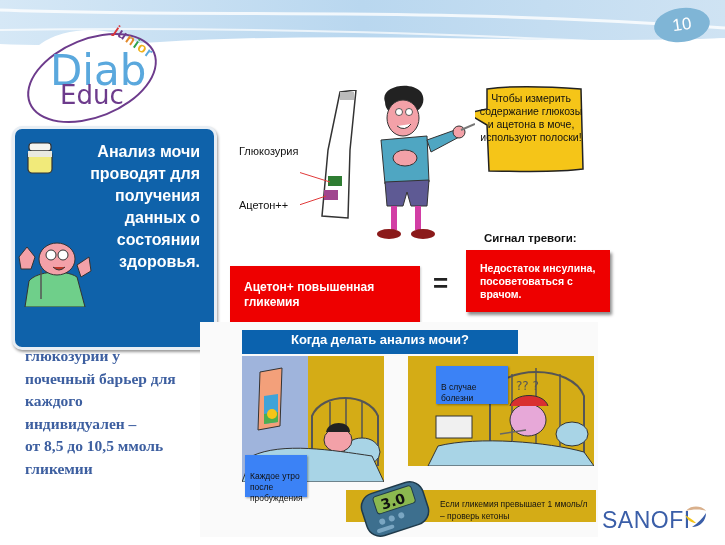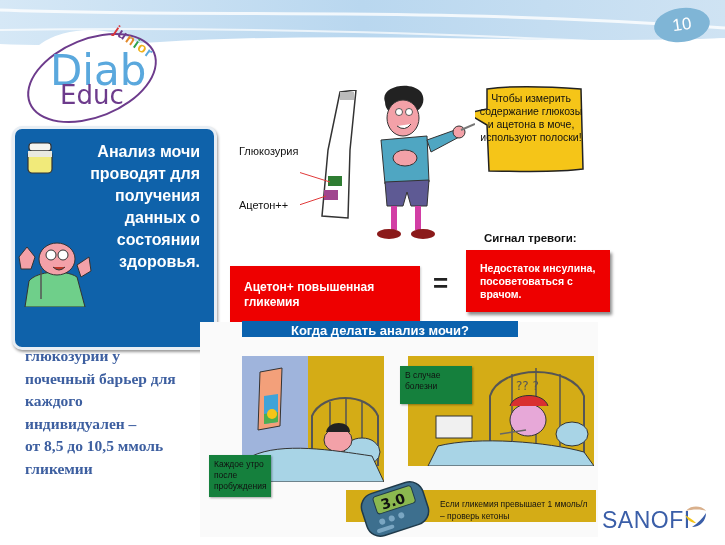--- a/index.html
+++ b/index.html
@@ -48,25 +48,25 @@
   .equals { left: 433px; top: 268px; font-size: 26px; font-weight: bold; color: #222; }
   .alarm-title { left: 484px; top: 232px; font-size: 11.5px; font-weight: bold; color: #111; }
   .red-right { left: 466px; top: 250px; width: 144px; height: 62px; background: #ee0000; box-shadow: 2px 3px 3px rgba(0,0,0,0.45); }
   .red-right-text { position: absolute; left: 14px; top: 12px; font-size: 10.5px; font-weight: bold; color: #fff; line-height: 13px; }
 
   
   .serif-text { left: 25px; top: 345px; width: 185px; font-family: "Liberation Serif", serif; font-weight: bold; font-size: 15.5px; line-height: 22.5px; color: #3d5fa0; }
 
   
   .comic-bg { left: 200px; top: 322px; width: 398px; height: 215px; background: #fafafa; }
-  .when-bar { left: 242px; top: 321px; width: 276px; height: 16px; background: #0b62ae; color: #fff; font-weight: bold; font-size: 13px; text-align: center; line-height: 20px; }
+  .when-bar { left: 242px; top: 330px; width: 276px; height: 24px; background: #0b62ae; color: #fff; font-weight: bold; font-size: 13px; text-align: center; line-height: 20px; }
   .panel1 { left: 242px; top: 356px; width: 142px; height: 126px; background: #d4ac16; overflow: hidden; }
   .panel1-sky { position: absolute; left: 0; top: 0; width: 66px; height: 126px; background: #9fb4dc; }
   .panel2 { left: 408px; top: 356px; width: 186px; height: 110px; background: #d4ac16; overflow: hidden; }
-  .note { background: #15803d; font-size: 8.5px; line-height: 11px; color: #111; padding: 4px 5px; box-shadow: 1px 1px 2px rgba(0,0,0,0.35); }
+  .note { background: #3b82f6; font-size: 8.5px; line-height: 11px; color: #111; padding: 16px 5px; box-shadow: 1px 1px 2px rgba(0,0,0,0.35); margin-left: 36px; }
   .note-illness { left: 400px; top: 366px; width: 72px; height: 38px; }
   .note-morning { left: 209px; top: 455px; width: 62px; height: 42px; }
   .meter-bar { left: 346px; top: 490px; width: 250px; height: 32px; background: #d4ac16; }
   .meter-text { left: 440px; top: 498px; font-size: 8.5px; line-height: 12px; color: #111; }
   .meter { left: 355px; top: 481px; width: 80px; height: 56px; }
 
   
   .sanofi { left: 602px; top: 507px; font-size: 23px; color: #3a5ea8; letter-spacing: 0.5px; }
   .sanofi-icon { left: 682px; top: 503px; width: 26px; height: 26px; }
 </style>

